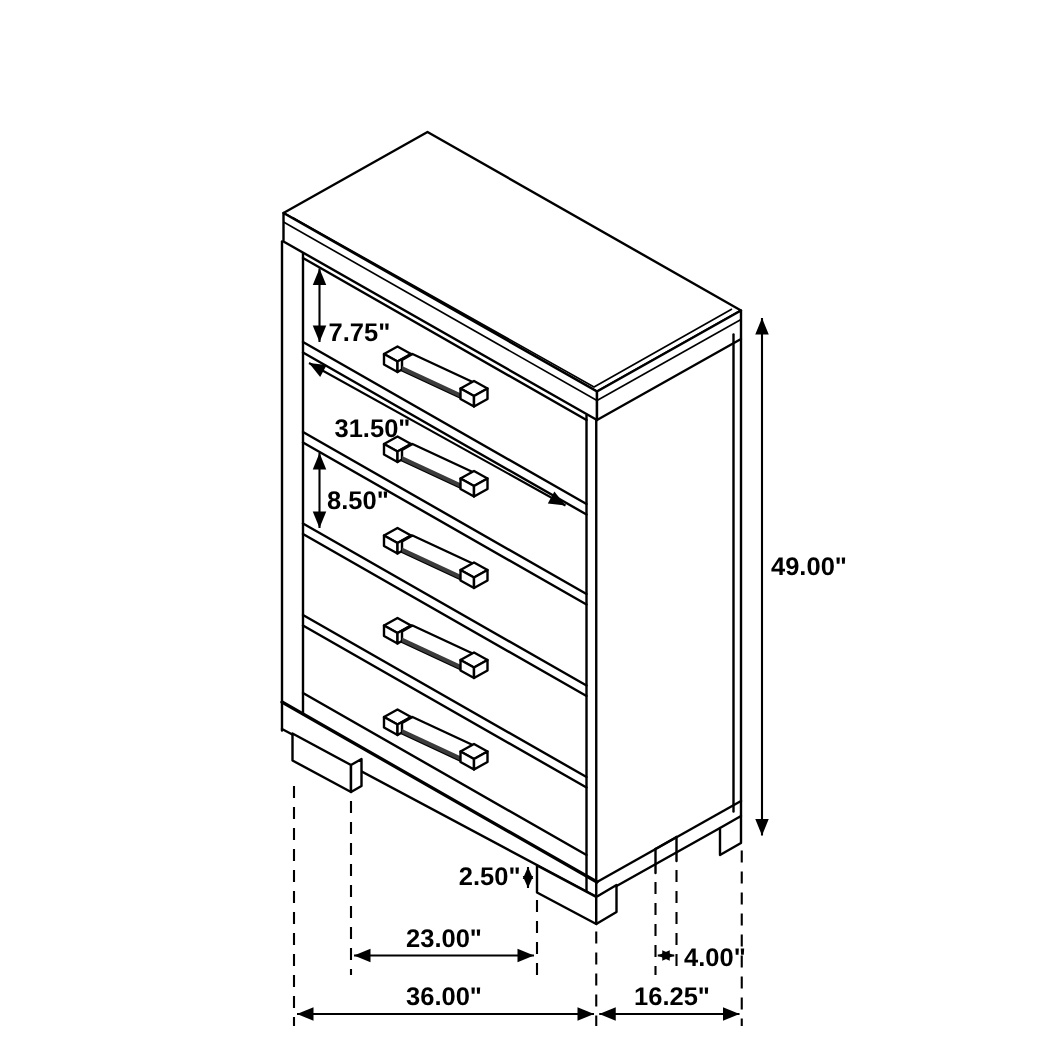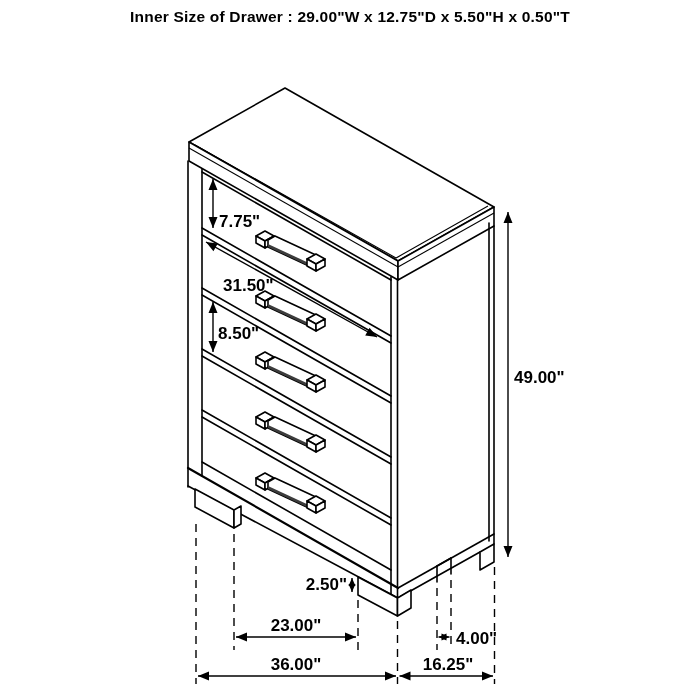--- a/index.html
+++ b/index.html
@@ -14,21 +14,20 @@
   .thin{stroke:#000;stroke-width:1.1;fill:none;}
   .dim{stroke:#000;stroke-width:1.4;fill:none;}
   .dash{stroke:#000;stroke-width:1.4;fill:none;stroke-dasharray:8 6;}
   .dimtext{font-family:"Liberation Sans", sans-serif;font-size:17px;font-weight:bold;fill:#000;}
   .stripe{fill:#3c3c3c;stroke:none;}
 </style>
 </head>
 <body>
 
 <div class="page">
-  <div class="title">Inner Size of Drawer : 29.00"W x 12.75"D x 5.50"H x 0.50"T</div>
 
   <svg width="700" height="700" viewBox="0 0 700 700">
     <defs>
       <marker id="arrow" markerUnits="userSpaceOnUse" markerWidth="12" markerHeight="10" viewBox="0 0 12 10" refX="11.5" refY="5" orient="auto-start-reverse">
         <path d="M0.5,0.5 L11.5,5 L0.5,9.5 Z" fill="#000"></path>
       </marker>
       <marker id="arrow-s" markerUnits="userSpaceOnUse" markerWidth="9" markerHeight="8" viewBox="0 0 9 8" refX="8.5" refY="4" orient="auto-start-reverse">
         <path d="M0.5,0.5 L8.5,4 L0.5,7.5 Z" fill="#000"></path>
       </marker>
 

